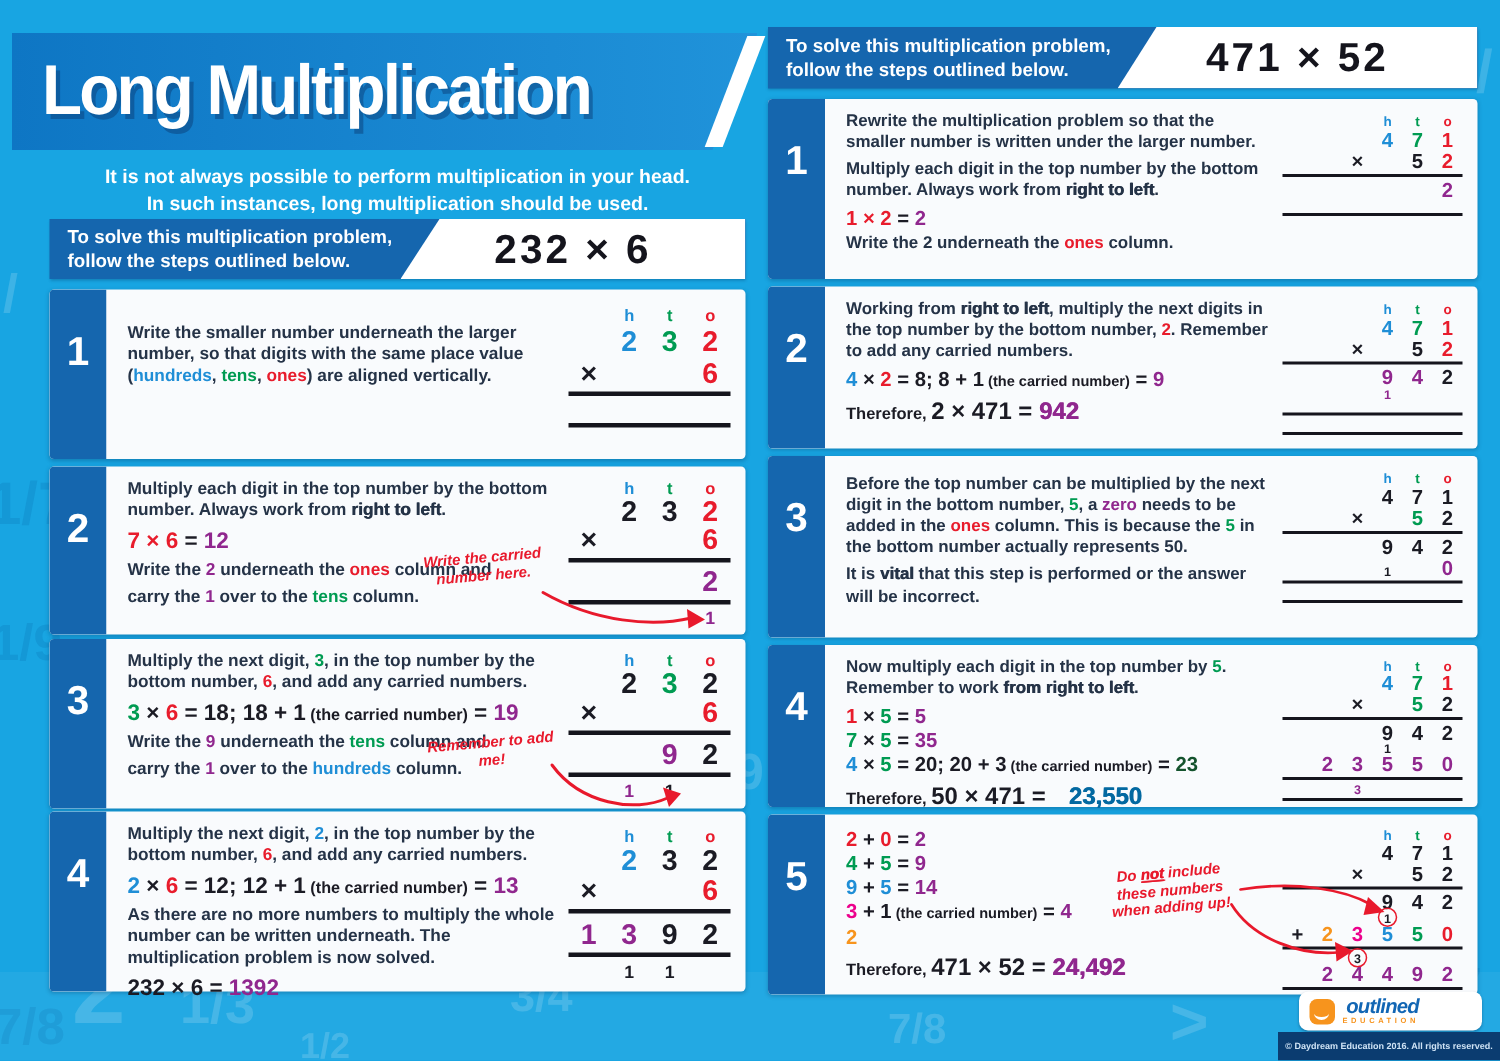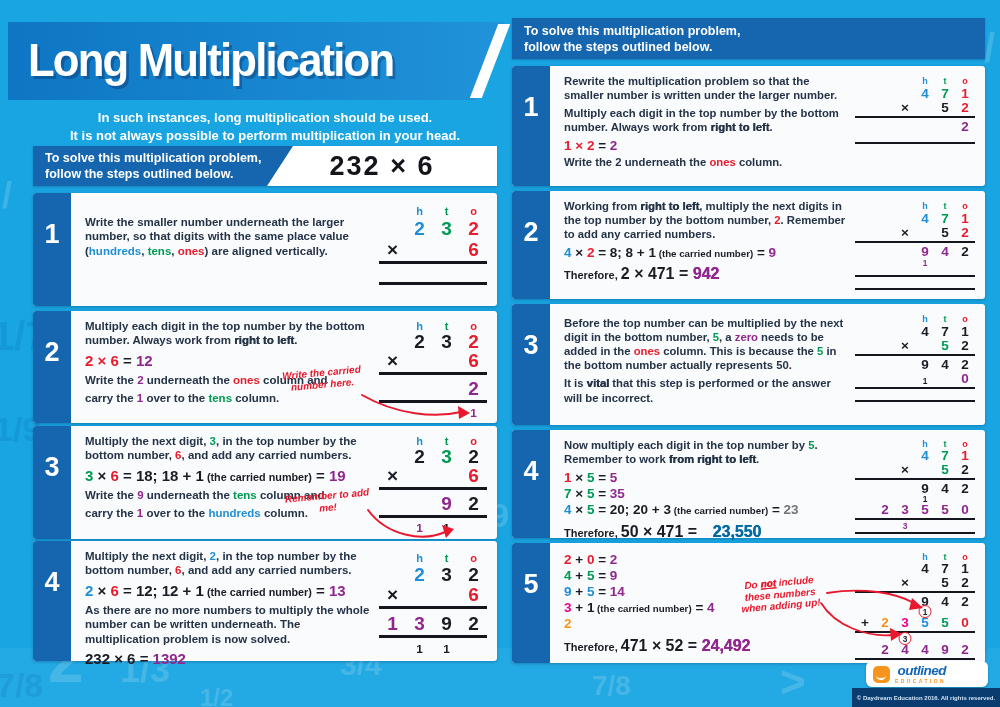--- a/index.html
+++ b/index.html
@@ -115,22 +115,22 @@
 <span class="mark d" style="left: -6px; top: 412px; font-size: 34px;">1/9</span>
 <span class="mark d" style="left: -8px; top: 316px; font-size: 40px;">1/7</span>
 
 <div></div>
 <div class="bottom-band"></div>
 
 <div class="title-band"></div>
 <div class="title-slash"></div>
 <h1 class="poster-title">Long Multiplication</h1>
 <div class="subtitle">
+  <div>It is not always possible to perform multiplication in your head.</div>
   <div>In such instances, long multiplication should be used.</div>
-  <div>It is not always possible to perform multiplication in your head.</div>
 </div>
 
 <div class="prob-header panel-left" style="left:33px;top:146px;width:464px;height:40px">
   <div class="prob-prompt">
     <div>To solve this multiplication problem,</div>
     <div>follow the steps outlined below.</div>
   </div>
   <div class="prob-num" style="width:230px">232 × 6</div>
 </div>
 
@@ -168,21 +168,21 @@
   </div>
 </div>
 
 <div class="card panel-left" style="left:33px;top:311px;width:464px;height:112px">
   <div class="tab">
       <span>2</span>
     </div>
   <div class="body">
     <div class="lines">
         <div class="ln ln-para"><span>Multiply each digit in the top number by the bottom number. Always work from </span><span class="seg-b">right to left</span><span>.</span></div>
-        <div class="ln ln-eq"><span style="color: rgb(232, 28, 44);">2 × 6</span><span> = </span><span style="color: rgb(144, 39, 142);">12</span></div>
+        <div class="ln ln-eq"><span style="color: rgb(232, 28, 44);">7 × 6</span><span> = </span><span style="color: rgb(144, 39, 142);">12</span></div>
         <div class="ln ln-para"><span>Write the </span><span style="color: rgb(144, 39, 142);">2</span><span> underneath the </span><span style="color: rgb(232, 28, 44);">ones</span><span> column and</span></div>
         <div class="ln ln-para"><span>carry the </span><span style="color: rgb(144, 39, 142);">1</span><span> over to the </span><span style="color: rgb(0, 155, 82);">tens</span><span> column.</span></div>
       </div>
     <div class="work work-l">
         <div class="wr wr-hd" style="grid-template-columns: repeat(4, 1fr);">
           <span class="wc"></span>
           <span class="wc h" style="color: rgb(31, 142, 214);">h</span>
           <span class="wc h" style="color: rgb(0, 155, 82);">t</span>
           <span class="wc h" style="color: rgb(232, 28, 44);">o</span>
         </div>
@@ -320,20 +320,21 @@
         </div>
       </div>
   </div>
 </div>
 
 <div class="prob-header panel-right" style="left:512px;top:18px;width:473px;height:41px">
   <div class="prob-prompt">
     <div>To solve this multiplication problem,</div>
     <div>follow the steps outlined below.</div>
   </div>
+  <div class="prob-num" style="width:240px">471 × 52</div>
 </div>
 
 <div class="card panel-right" style="left:512px;top:66px;width:473px;height:120px">
   <div class="tab">
       <span>1</span>
     </div>
   <div class="body">
     <div class="lines">
         <div class="ln ln-para"><span>Rewrite the multiplication problem so that the smaller number is written under the larger number.</span></div>
         <div class="ln ln-para"><span>Multiply each digit in the top number by the bottom number. Always work from </span><span class="seg-b">right to left</span><span>.</span></div>
@@ -500,21 +501,21 @@
 
 <div class="card panel-right" style="left:512px;top:430px;width:473px;height:108px">
   <div class="tab">
       <span>4</span>
     </div>
   <div class="body">
     <div class="lines">
         <div class="ln ln-para"><span>Now multiply each digit in the top number by </span><span style="color: rgb(0, 155, 82);">5</span><span>. Remember to work </span><span class="seg-b">from right to left</span><span>.</span></div>
         <div class="ln ln-eq"><span style="color: rgb(232, 28, 44);">1</span><span> × </span><span style="color: rgb(0, 155, 82);">5</span><span> = </span><span style="color: rgb(144, 39, 142);">5</span></div>
         <div class="ln ln-eq"><span style="color: rgb(0, 155, 82);">7</span><span> × </span><span style="color: rgb(0, 155, 82);">5</span><span> = </span><span style="color: rgb(144, 39, 142);">35</span></div>
-        <div class="ln ln-eq"><span style="color: rgb(31, 142, 214);">4</span><span> × </span><span style="color: rgb(0, 155, 82);">5</span><span> = </span><span>20; 20</span><span> + </span><span>3</span><span class="z-s"> (the carried number)</span><span> = </span><span style="color: #737373; margin-top: 40px;">23</span></div>
+        <div class="ln ln-eq"><span style="color: rgb(31, 142, 214);">4</span><span> × </span><span style="color: rgb(0, 155, 82);">5</span><span> = </span><span>20; 20</span><span> + </span><span>3</span><span class="z-s"> (the carried number)</span><span> = </span><span style="color: #14532d; margin-top: 40px;">23</span></div>
         <div class="ln ln-th"><span>Therefore, </span><span class="z-b">50 × 471 = </span><span class="seg-b z-b" style="color: #0369a1; margin-left: 11px;">23,550</span></div>
       </div>
     <div class="work work-r">
         <div class="wr wr-hd" style="grid-template-columns: repeat(6, 1fr);">
           <span class="wc"></span>
           <span class="wc"></span>
           <span class="wc"></span>
           <span class="wc h" style="color: rgb(31, 142, 214);">h</span>
           <span class="wc h" style="color: rgb(0, 155, 82);">t</span>
           <span class="wc h" style="color: rgb(232, 28, 44);">o</span>

